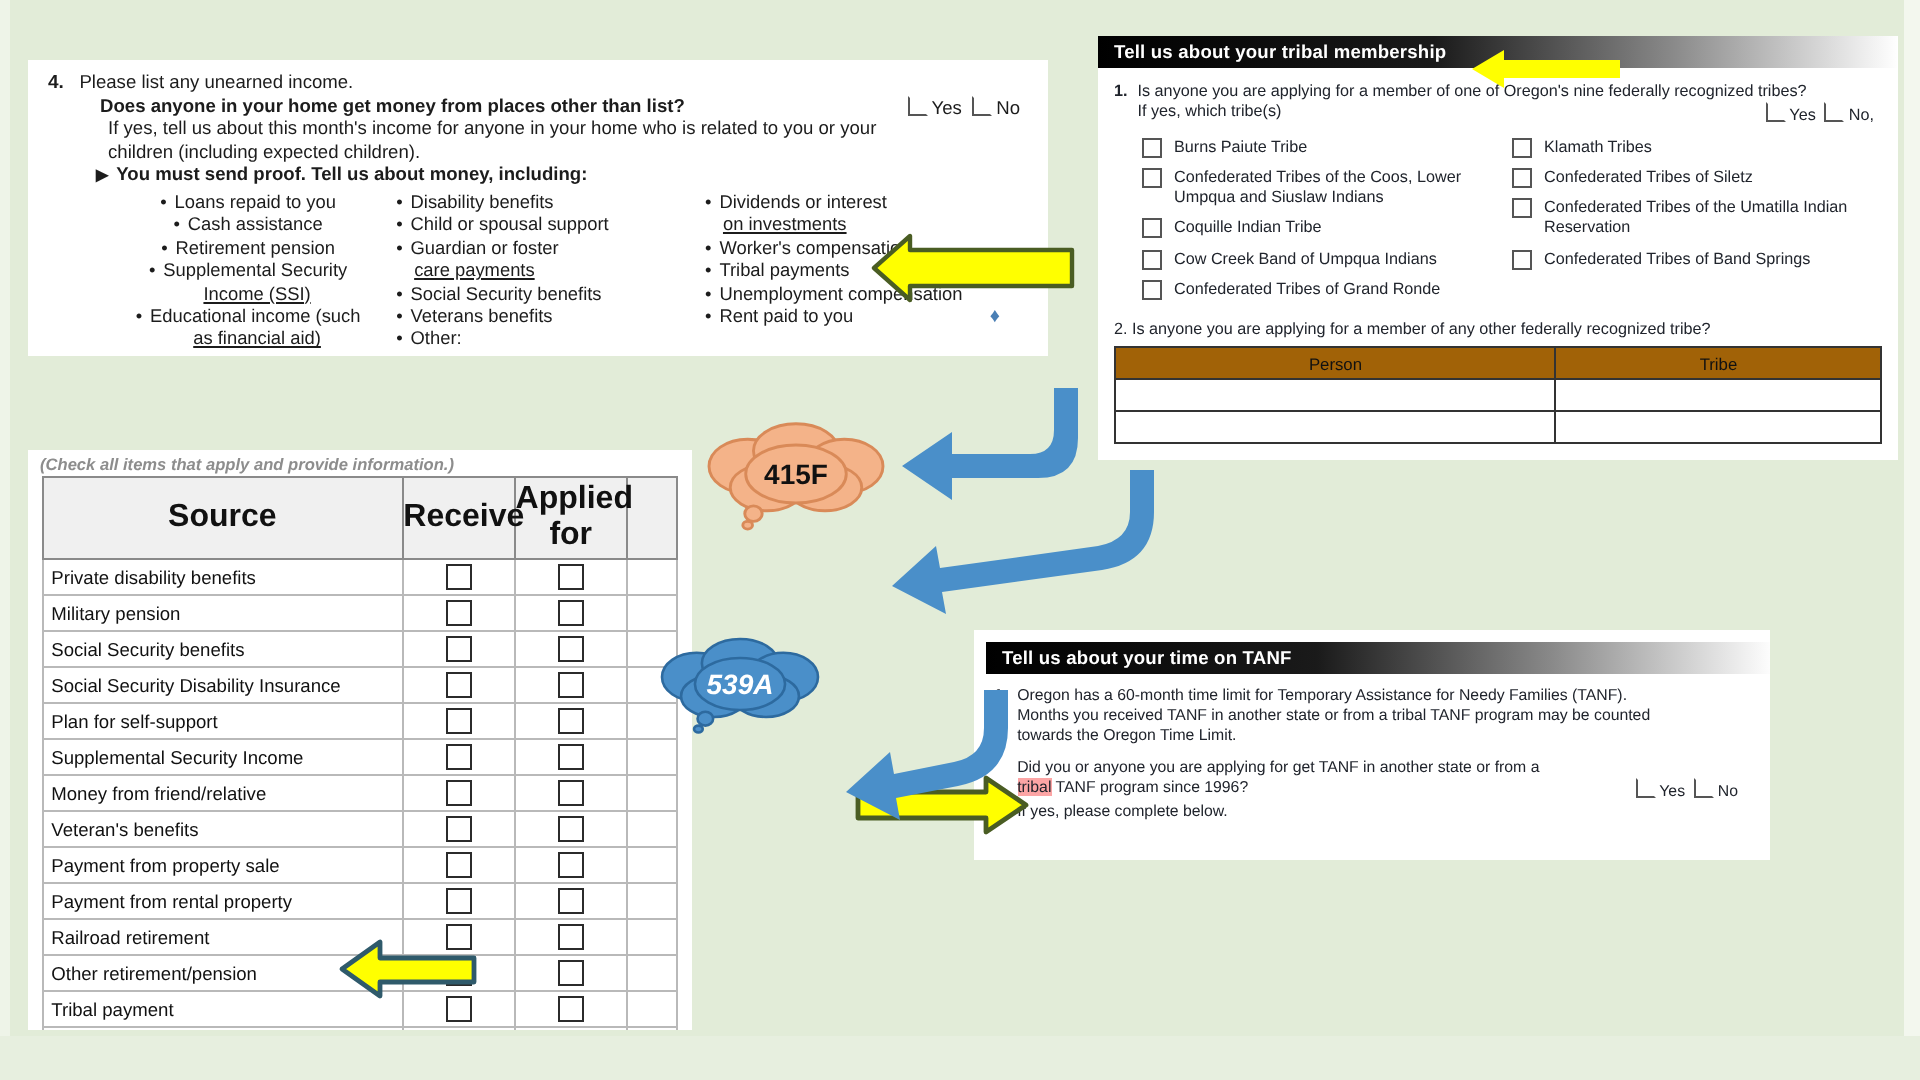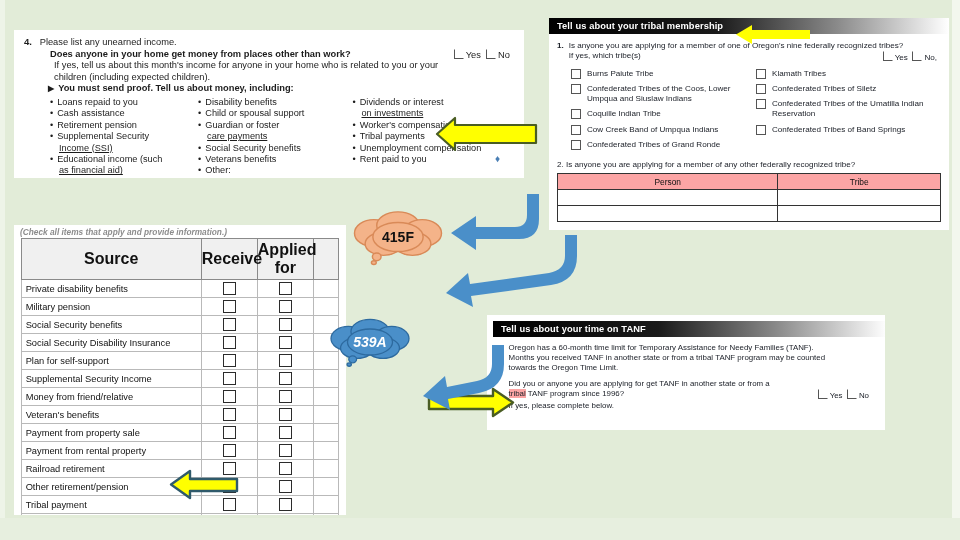--- a/index.html
+++ b/index.html
@@ -22,21 +22,21 @@
   #doc-income .inner{padding:6px 8px 16px 10px;color:#1c1c1c;}
   .q-num{font-weight:bold;font-size:9.5px;}
   .ln{font-size:9.3px;line-height:11.6px;white-space:nowrap;}
   .ln.b{font-weight:bold;}
   .row-q{display:flex;justify-content:space-between;align-items:flex-start;}
   .yesno{font-size:9.3px;white-space:nowrap;}
   .cbx{display:inline-block;width:8px;height:8px;border:1px solid #555;border-top-color:#fff;border-right-color:#fff;vertical-align:-1px;margin-right:2px;}
   .cbx2{display:inline-block;width:8px;height:8px;border:1px solid #555;vertical-align:-1px;margin-right:2px;}
   .bullets{display:flex;gap:0;margin-top:2px;padding-left:26px;}
   .bcol{font-size:9.2px;line-height:11.4px;}
-  .bcol.c1{width:163px;}
+  .bcol.c1{width:163px;text-align:center;}
   .bcol.c2{width:170px;}
   .bcol.c3{width:180px;}
   .bcol div{white-space:nowrap;}
   .dot::before{content:"\2022";margin-right:4px;}
   .ind{padding-left:9px;text-decoration:underline;}
   .tri::before{content:"\25B6";margin-right:4px;font-size:8px;}
   .smallmark{position:absolute;right:24px;bottom:14px;color:#4a7fb5;font-size:10px;}
 
   
   #doc-tribal{left:549px;top:18px;width:400px;height:212px;}
@@ -44,21 +44,21 @@
           color:#fff;font-size:9.3px;font-weight:bold;display:flex;align-items:center;padding-left:8px;letter-spacing:.1px;}
   #doc-tribal .body{padding:7px 8px 0 8px;color:#20242c;}
   .tq{font-size:8.1px;line-height:10.4px;}
   .tq b{font-weight:bold;}
   .tribecols{display:flex;margin-top:5px;padding-left:14px;}
   .tribecols .col{width:50%;font-size:8.1px;line-height:10.2px;}
   .tribecols .col .it{display:flex;gap:4px;margin-bottom:5px;}
   .tribecols .col .it span.tx{display:block;max-width:165px;}
   .q2{font-size:8.1px;margin-top:5px;}
   table.ptbl{width:100%;border-collapse:collapse;margin-top:4px;}
-  table.ptbl th{background:#fca5a5;border:1px solid #333;font-size:8.4px;font-weight:normal;height:13px;color:#111;}
+  table.ptbl th{background:#a16207;border:1px solid #333;font-size:8.4px;font-weight:normal;height:13px;color:#111;}
   table.ptbl td{border:1px solid #333;height:13px;}
 
   
   #doc-src{left:14px;top:225px;width:332px;height:290px;}
   .srcnote{font-size:8.3px;font-style:italic;color:#8d8d8d;font-weight:bold;padding:2px 0 1px 6px;}
   table.src{width:96%;margin:0 auto;border-collapse:collapse;table-layout:fixed;}
   table.src th{border:1px solid #8a8a8a;background:#f0f0f0;font-size:16px;font-weight:bold;color:#111;padding:2px 0;}
   table.src td{border:1px solid #b9b9b9;font-size:9.3px;color:#111;height:17px;padding:0 0 0 4px;}
   table.src td.ck{text-align:center;padding:0;}
   .sqbox{display:inline-block;width:11px;height:11px;border:1px solid #2b2b2b;background:#fff;vertical-align:middle;}
@@ -95,21 +95,21 @@
   <div class="doc" id="doc-income">
     <div class="inner">
       <div class="row-q">
         <div>
           <div class="ln"><span class="q-num">4.</span>
             &nbsp;&nbsp;<span>Please list any unearned income.</span></div>
         </div>
       </div>
       <div class="row-q">
         <div class="ln b" style="padding-left:26px;">
-          <span>Does anyone in your home get money from places other than work?</span>
+          <span>Does anyone in your home get money from places other than list?</span>
         </div>
         <div class="yesno" style="padding-right:6px;">
           <span class="cbx"></span><span>Yes</span>
           &nbsp;<span class="cbx"></span><span>No</span>
         </div>
       </div>
       <div class="ln" style="padding-left:30px;">If yes, tell us about this month's income for anyone in your home who is related to you or your</div>
       <div class="ln" style="padding-left:30px;">children (including expected children).</div>
       <div class="ln b tri" style="padding-left:24px;">You must send proof. Tell us about money, including:</div>
 

